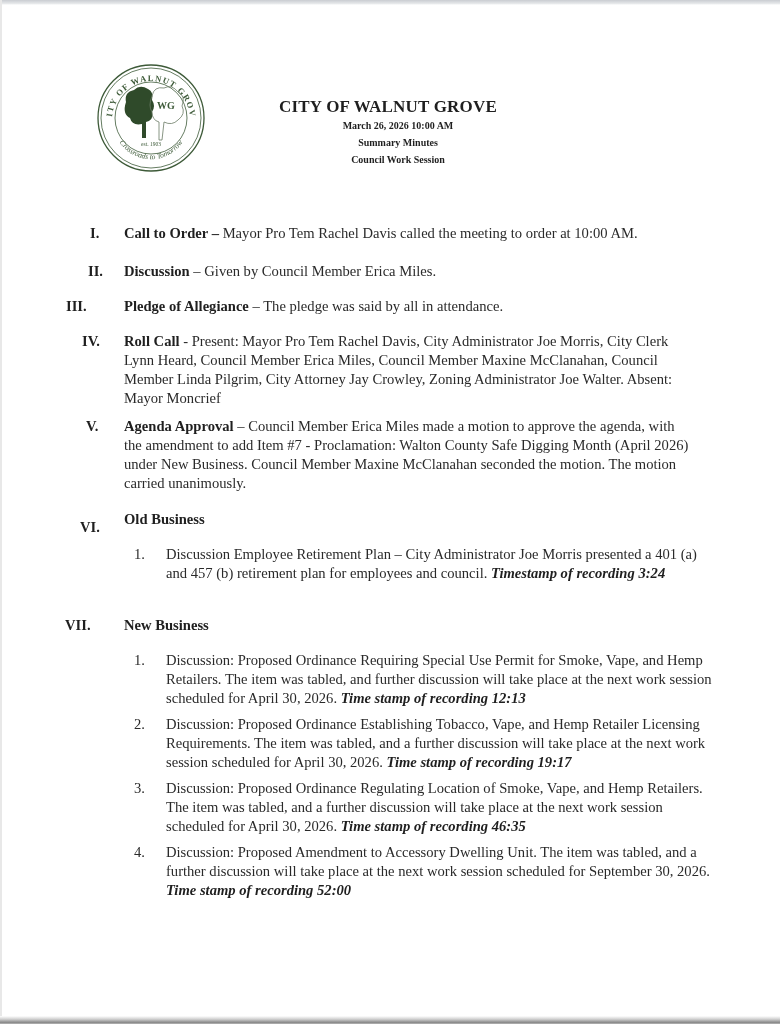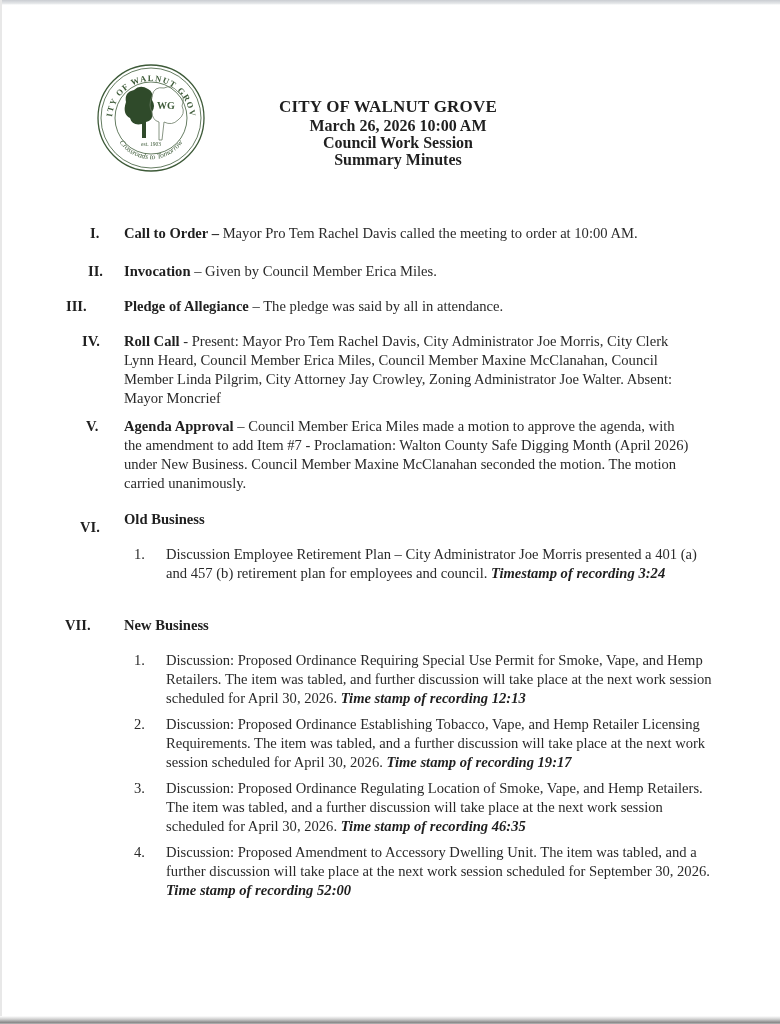--- a/index.html
+++ b/index.html
@@ -22,21 +22,21 @@
     background: #e8e8e8;
   }
   .seal {
     position: absolute; left: 96px; top: 62px; width: 110px; height: 112px;
   }
   .header {
     position: absolute; left: 200px; top: 97px; width: 376px;
     text-align: center; font-weight: bold; color: #1f1f1f;
   }
   .header .title { font-size: 17px; line-height: 20px; letter-spacing: 0.2px; }
-  .header .line { font-size: 16px; line-height: 17px; padding-left: 20px; }
+  .header .line { font-size: 10px; line-height: 17px; padding-left: 20px; }
   .item {
     position: absolute; left: 0; width: 780px;
     font-size: 14.6px; line-height: 19px;
   }
   .num {
     position: absolute; font-weight: bold; color: #1f1f1f;
   }
   .body-text {
     position: absolute; left: 124px; width: 570px;
   }
@@ -73,35 +73,35 @@
   <path d="M 30 40 Q 28 30 38 28 Q 44 22 52 27 Q 58 30 56 38 Q 60 44 56 50 Q 58 58 50 60 L 50 76 L 46 76 L 46 62 Q 36 64 34 56 Q 26 52 30 40 Z" fill="#2f4a2a"></path>
 
   <path d="M 56 34 Q 58 24 68 26 Q 76 22 82 30 Q 90 34 86 44 Q 90 52 82 58 Q 76 64 68 60 L 66 78 L 63 78 L 63 60 Q 56 58 56 50 Q 52 44 56 34 Z" fill="none" stroke="#6b7b66" stroke-width="0.8"></path>
   <text x="70" y="47" font-size="10" font-weight="bold" fill="#3d5a38" font-family="Liberation Serif, serif" text-anchor="middle">WG</text>
   <text x="55" y="84" font-size="5.5" fill="#3d5a38" font-family="Liberation Serif, serif" text-anchor="middle">est. 1903</text>
 </svg>
 
 <div class="header">
   <div class="title">CITY OF WALNUT GROVE</div>
   <div class="line">March 26, 2026 10:00 AM</div>
+  <div class="line">Summary Minutes</div>
   <div class="line">Council Work Session</div>
-  <div class="line">Summary Minutes</div>
 </div>
 
 <div class="item" style="top:224px;">
   <span class="num" style="left:90px;">I.</span>
   <div class="body-text">
     <span class="lbl">Call to Order –</span><span> Mayor Pro Tem Rachel Davis called the meeting to order at 10:00 AM.</span>
   </div>
 </div>
 
 <div class="item" style="top:262px;">
   <span class="num" style="left:88px;">II.</span>
   <div class="body-text">
-    <span class="lbl">Invocation</span><span> – Given by Council Member Erica Miles.</span>
+    <span class="lbl">Discussion</span><span> – Given by Council Member Erica Miles.</span>
   </div>
 </div>
 
 <div class="item" style="top:297px;">
   <span class="num" style="left:66px;">III.</span>
   <div class="body-text">
     <span class="lbl">Pledge of Allegiance</span><span> – The pledge was said by all in attendance.</span>
   </div>
 </div>
 

